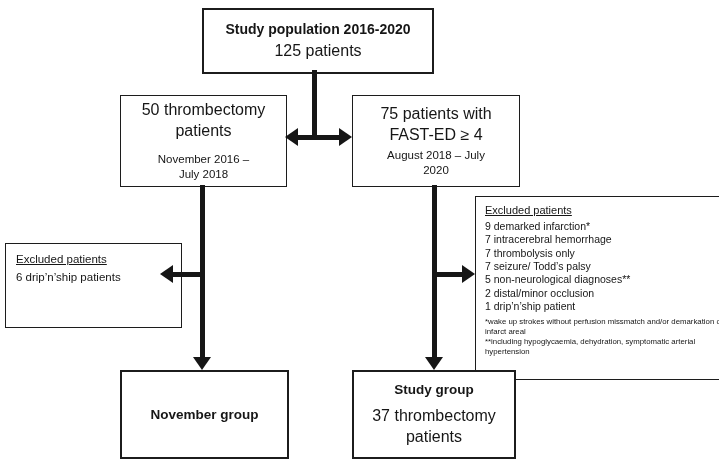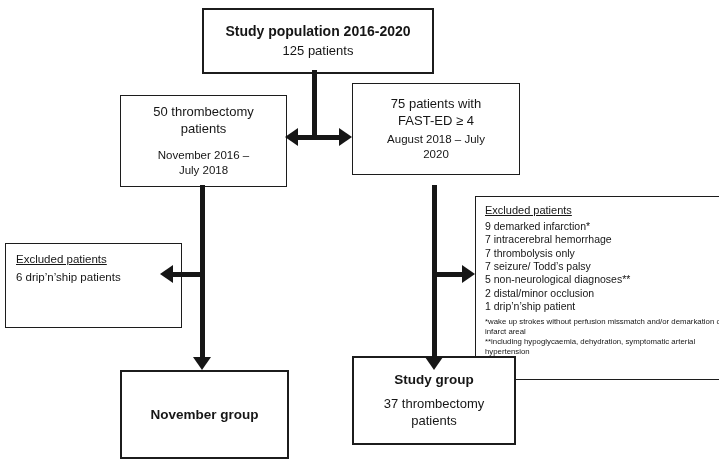--- a/index.html
+++ b/index.html
@@ -25,21 +25,21 @@
     align-items: center;
     justify-content: center;
     text-align: center;
   }
   .box .title {
     font-weight: bold;
     font-size: 14px;
     line-height: 1.3;
   }
   .box .body-text {
-    font-size: 13px;
+    font-size: 16px;
     line-height: 1.3;
   }
   .box .period {
     font-size: 11.5px;
     line-height: 1.3;
   }
   .excluded {
     border-width: 1px;
     align-items: flex-start;
     justify-content: flex-start;
@@ -82,21 +82,21 @@
   <div class="box" style="left:202px; top:8px; width:228px; height:62px;">
     <div class="title" style="max-width:186px;">Study population 2016-2020</div>
     <div class="body-text" style="margin-top:3px;">125 patients</div>
   </div>
 
   <div class="box" style="left:120px; top:95px; width:165px; height:90px; border-width:1.5px;">
     <div class="body-text" style="max-width:125px;">50 thrombectomy patients</div>
     <div class="period" style="max-width:112px; margin-top:10px;">November 2016 – July 2018</div>
   </div>
 
-  <div class="box" style="left:352px; top:83px; width:166px; height:90px; border-width:1.5px;">
+  <div class="box" style="left:352px; top:95px; width:166px; height:90px; border-width:1.5px;">
     <div class="body-text" style="max-width:120px;">75 patients with FAST-ED ≥ 4</div>
     <div class="period" style="max-width:105px; margin-top:2px;">August 2018 – July 2020</div>
   </div>
 
   <div class="box excluded" style="left:5px; top:243px; width:155px; height:65px; padding:9px 10px;">
     <div class="heading" style="font-size:11.5px;">Excluded patients</div>
     <ul class="plain" style="margin-top:6px;">
       <li style="font-size:11.5px;">6 drip’n’ship patients</li>
     </ul>
   </div>
@@ -113,21 +113,21 @@
       <li class="exc-item">1 drip’n’ship patient</li>
     </ul>
     <div class="footnote" style="margin-top:4px;">*wake up strokes without perfusion missmatch and/or demarkation of infarct areal</div>
     <div class="footnote">**including hypoglycaemia, dehydration, symptomatic arterial hypertension</div>
   </div>
 
   <div class="box" style="left:120px; top:370px; width:165px; height:85px;">
     <div class="title" style="font-size:13.5px;">November group</div>
   </div>
 
-  <div class="box" style="left:352px; top:356px; width:160px; height:85px;">
+  <div class="box" style="left:352px; top:370px; width:160px; height:85px;">
     <div class="title" style="font-size:13.5px;">Study group</div>
     <div class="body-text" style="max-width:125px; margin-top:8px;">37 thrombectomy patients</div>
   </div>
 
   <div class="line" style="left:312px; top:70px; width:5px; height:69px;"></div>
 
   <div class="line" style="left:298px; top:135px; width:41px; height:5px;"></div>
   <div class="arrow left" style="left:285px; top:128px;"></div>
   <div class="arrow right" style="left:339px; top:128px;"></div>
 

